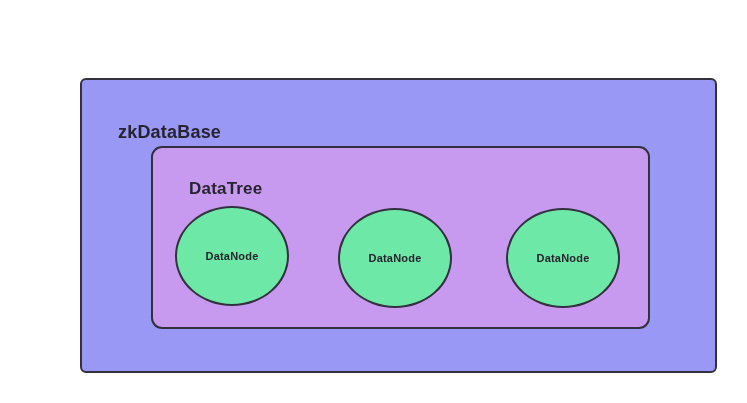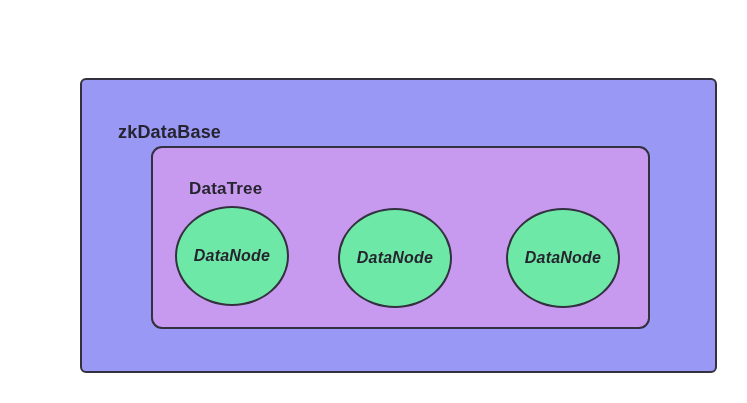--- a/index.html
+++ b/index.html
@@ -61,25 +61,24 @@
     border: 2px solid var(--stroke);
     border-radius: 50%;
     display: flex;
     align-items: center;
     justify-content: center;
   }
   .node-1 { left: 22px;  top: 58px; }
   .node-2 { left: 185px; top: 60px; }
   .node-3 { left: 353px; top: 60px; }
   .node-label {
-    font-size: 16px;
+    font-size: 11px;
     font-weight: bold;
     color: var(--text);
     letter-spacing: 0.2px;
-    font-style: italic;
   }
 </style>
 </head>
 <body>
 
 <div class="canvas">
   <div class="outer-box">
     <div class="outer-title">zkDataBase</div>
 
     <div class="inner-box">

